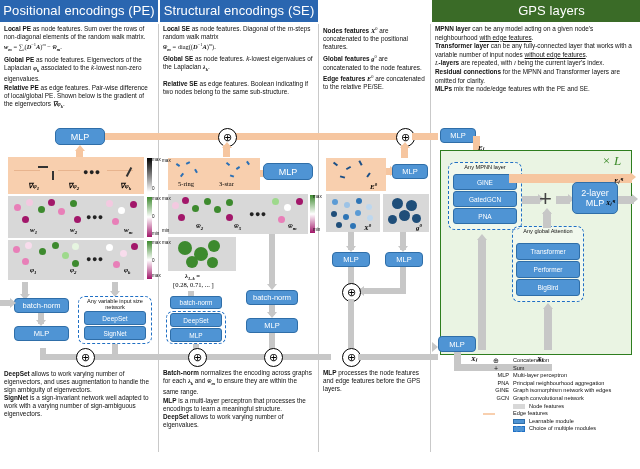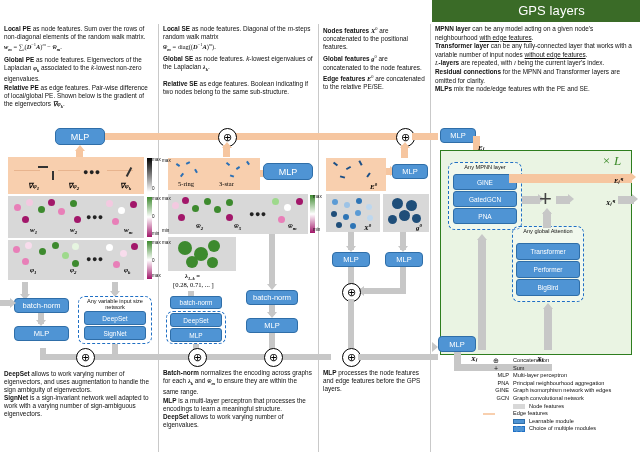--- a/index.html
+++ b/index.html
@@ -82,20 +82,22 @@
   .dot{position:absolute;border-radius:50%;}
   .edge{position:absolute;background:#b8b8b8;height:1.3px;transform-origin:0 50%;}
   .tick{position:absolute;background:#333;}
   .dots3{position:absolute;font-size:9px;letter-spacing:.5px;color:#222;line-height:1;}
 </style>
 </head>
 <body>
 
 <div id="fig">
 
+  <div class="hdr blue" style="left:0;width:158px;">Positional encodings (PE)</div>
+  <div class="hdr blue" style="left:160px;width:158px;">Structural encodings (SE)</div>
   <div class="hdr green" style="left:432px;width:239px;">GPS layers</div>
 
   <div class="sep" style="left:158px;top:24px;height:428px;"></div>
   <div class="sep" style="left:318px;top:24px;height:428px;"></div>
   <div class="sep" style="left:430px;top:24px;height:428px;"></div>
 
   <div class="txt" style="left:4px;top:25px;width:150px;">
     <div><b>Local PE</b> as node features. Sum over the rows of non-diagonal elements of the random walk
       matrix. <span class="m">w<sub>m</sub></span> <span class="mr">= ∑<sub><i>i</i></sub>(<b><i>D</i></b><sup>−1</sup><b><i>A</i></b>)<sup><i>m</i></sup> − <b><i>w̅<sub>m</sub></i></b>.</span></div>
     <div style="margin-top:1px;"><b>Global PE</b> as node features. Eigenvectors of the Laplacian <span class="m">φ<sub>k</sub></span> associated to the <i>k</i>-lowest non-zero eigenvalues.</div>
@@ -382,20 +384,21 @@
 
   <div class="ar" style="left:522px;top:196px;width:18px;height:8px;"></div>
   <div class="arh right" style="left:538px;top:194px;"></div>
   <div class="plus" style="left:539px;top:188px;">+</div>
 
   <div class="ar" style="left:543px;top:212px;width:8px;height:16px;"></div>
   <div class="arh up" style="left:541.5px;top:208px;"></div>
 
   <div class="ar" style="left:556px;top:196px;width:14px;height:8px;"></div>
   <div class="arh right" style="left:568px;top:194px;"></div>
+  <div class="mlp" style="left:572px;top:182px;width:46px;height:32px;line-height:10px;font-size:9px;">2-layer MLP</div>
   <div class="ar" style="left:618px;top:196px;width:16px;height:8px;"></div>
   <div class="arh right" style="left:632px;top:194px;"></div>
   <div class="lbl" style="left:606px;top:198px;font-size:6.5px;">Xₗ⁺¹</div>
 
   <div class="ar" style="left:478px;top:240px;width:8px;height:110px;"></div>
   <div class="arh up" style="left:477px;top:234px;"></div>
   <div class="lbl" style="left:471px;top:354px;">Xₗ</div>
   <div class="ar" style="left:544px;top:308px;width:8px;height:42px;"></div>
   <div class="arh up" style="left:543px;top:303px;"></div>
   <div class="lbl" style="left:537px;top:354px;">Xₗ</div>

